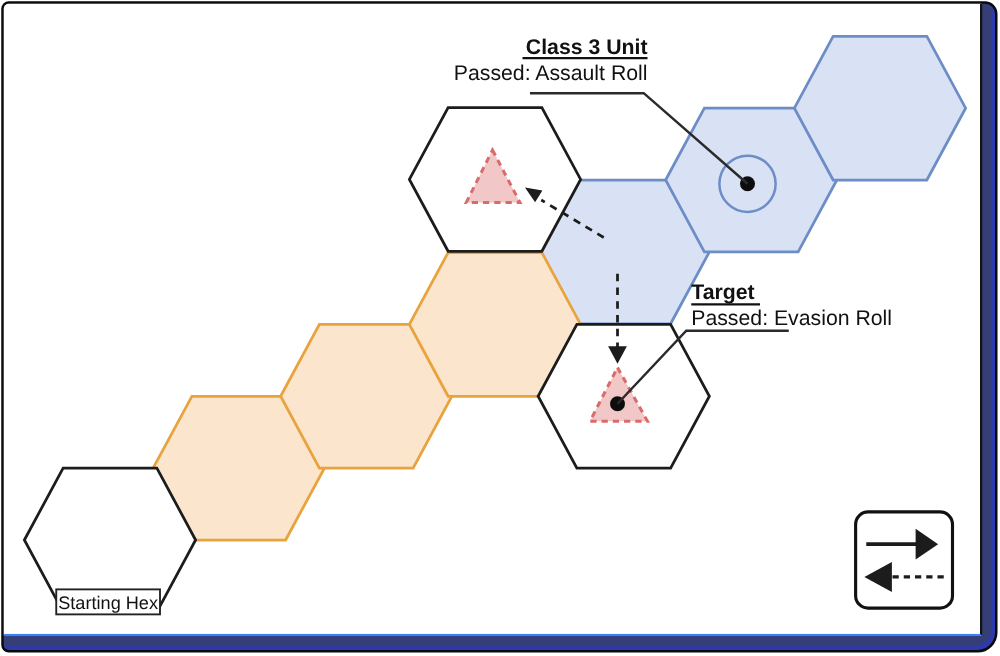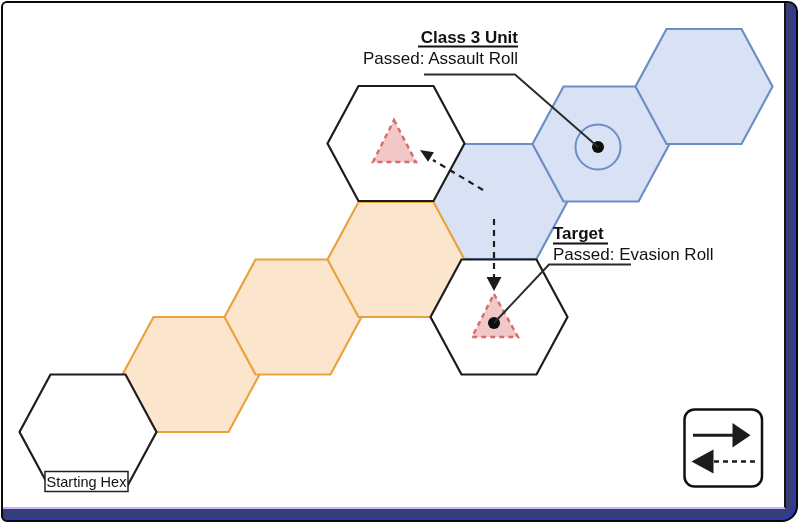--- a/index.html
+++ b/index.html
@@ -4,21 +4,21 @@
 <style>
   html,body{margin:0;padding:0;background:#ffffff;font-family:"Liberation Sans",sans-serif;}
   .stage{position:relative;width:800px;height:525px;background:#fff;overflow:hidden;}
   .window-frame{
     position:absolute;left:1px;top:1px;width:793px;height:517px;
     border:2px solid #0a0a0a;border-radius:6px 10px 16px 6px;
     box-shadow:inset -3px -3px 0 #2e3aab;
   }
   .canvas-area{
     position:absolute;left:0;top:0;right:10px;bottom:11px;
-    border-right:2px solid #141414;border-bottom:2px solid #c4b5fd;
+    border-right:2px solid #141414;border-bottom:2px solid #3b82f6;
     border-radius:4px 0 0 0;overflow:hidden;
   }
   svg{display:block;}
   .hex-white{fill:#ffffff;stroke:#1c1c1c;stroke-width:2.2;}
   .hex-colored{stroke-width:2.2;}
   .tri{stroke-width:2.4;stroke-dasharray:5 4;}
   .callout{fill:none;stroke:#2b2b2b;stroke-width:2;}
   .dash-arrow{fill:none;stroke:#1c1c1c;stroke-width:2.2;stroke-dasharray:6 5;}
   .arrow-head{fill:#1c1c1c;stroke:none;}
   .lbl-title{font-size:17px;font-weight:bold;fill:#111;}

